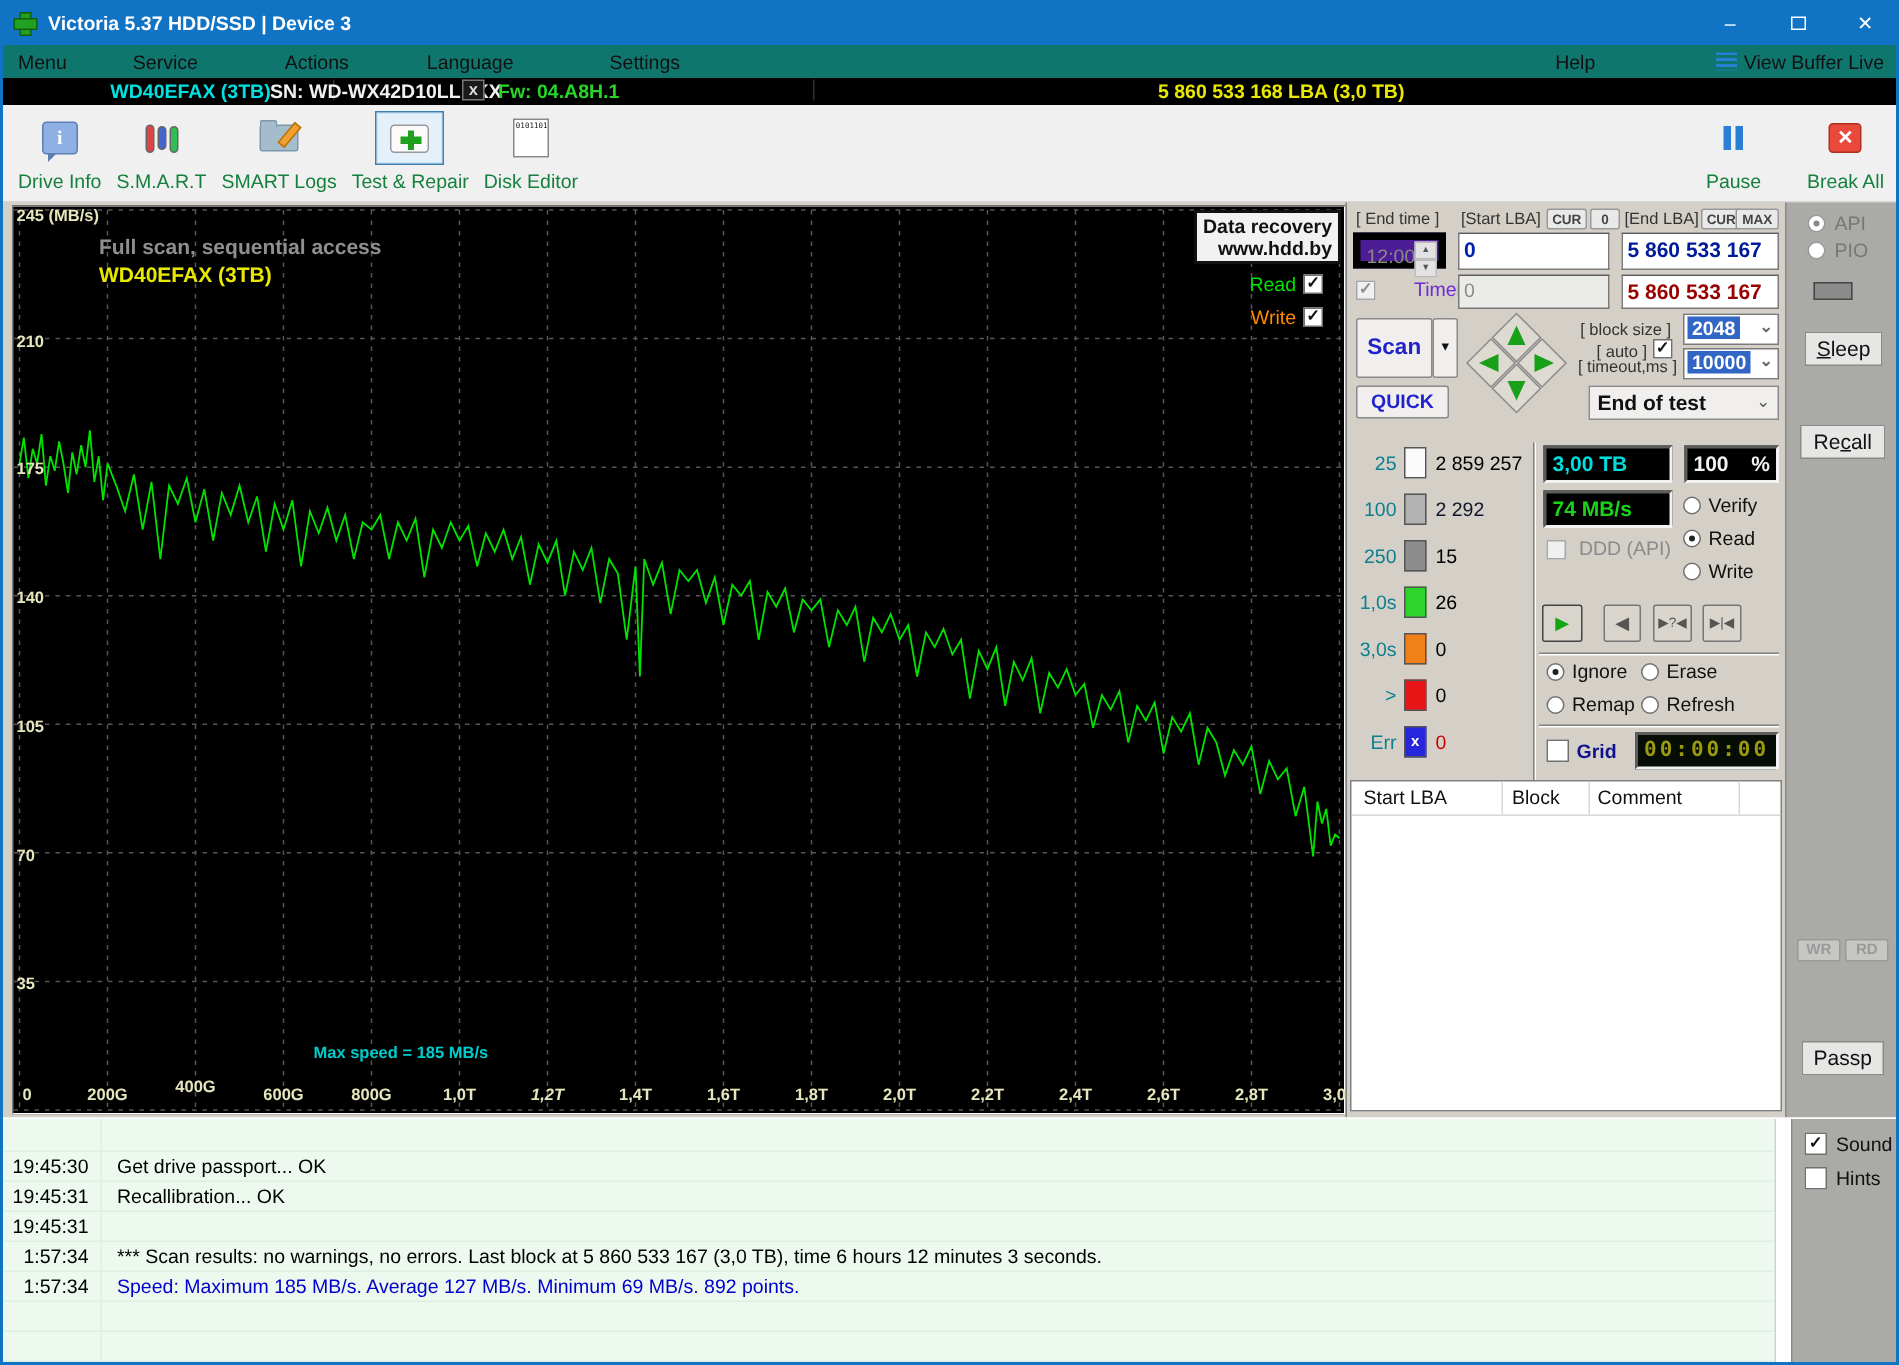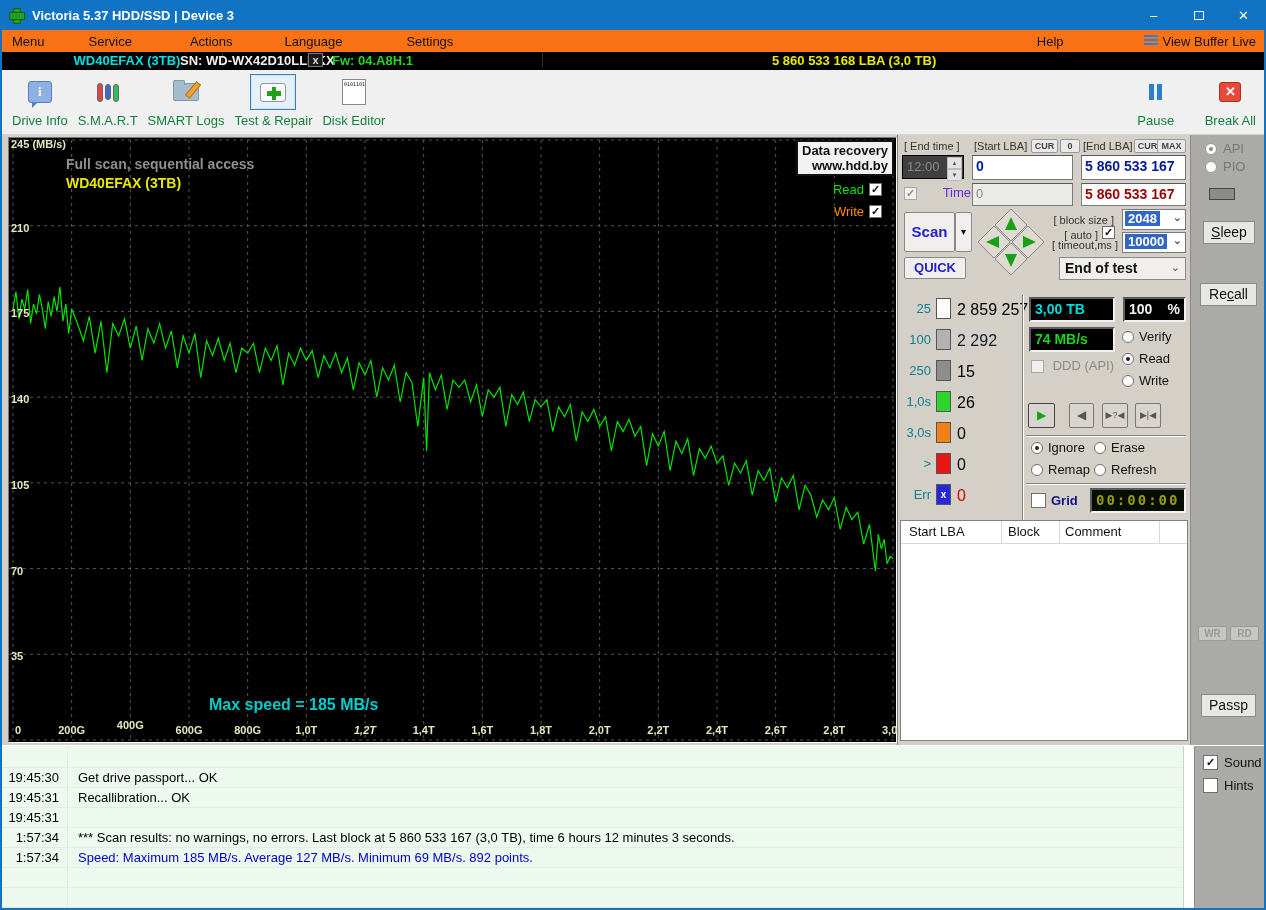--- a/index.html
+++ b/index.html
@@ -14,21 +14,21 @@
   .titlebar { position:absolute; left:0; top:0; width:1266px; height:30px; background:#1173c4; display:flex; align-items:center; color:#fff; }
   .app-icon { width:16px; height:16px; margin:0 8px 0 8px; position:relative; }
   .app-icon::before { content:""; position:absolute; left:5px; top:1px; width:6px; height:14px; background:#21a121; border:1px solid #0c610c; }
   .app-icon::after { content:""; position:absolute; left:1px; top:5px; width:14px; height:6px; background:#21a121; border:1px solid #0c610c; }
   .title-text { font-size:13px; font-weight:600; }
   .win-controls { margin-left:auto; display:flex; height:100%; }
   .win-btn { width:45px; height:100%; display:flex; align-items:center; justify-content:center; font-size:13px; color:#fff; }
   .max-glyph { display:inline-block; width:10px; height:9px; border:1px solid #fff; }
 
   
-  .menubar { position:absolute; left:2px; top:30px; width:1262px; height:22px; background:#f97316; display:flex; align-items:center; font-size:13px; color:#111; }
+  .menubar { position:absolute; left:2px; top:30px; width:1262px; height:22px; background:#0f766e; display:flex; align-items:center; font-size:13px; color:#111; }
   .menu-item { padding:2px 8px; }
   .m0{margin-left:2px;} .m1{margin-left:28px;} .m2{margin-left:42px;} .m3{margin-left:36px;} .m4{margin-left:48px;}
   .menu-right { margin-left:auto; display:flex; align-items:center;text-align:right; }
   .menu-help { padding:2px 8px; margin-right:70px; }
   .vbl-icon { width:14px; height:12px; margin-right:5px; background:repeating-linear-gradient(#2a7fd4 0 2px, transparent 2px 4px); }
   .menu-vbl { display:flex; align-items:center; padding:2px 6px 2px 2px; margin-right:2px; }
 
   
   .devicebar { position:absolute; left:2px; top:52px; width:1262px; height:18px; background:#000; font-size:13px; font-weight:bold; }
   .devicebar span { position:absolute; top:1px; white-space:nowrap; }
@@ -70,56 +70,56 @@
 
   
   .graph { position:absolute; left:8px; top:2px; width:889px; height:606px; background:#000; border-top:1px solid #7a7a7a; border-left:1px solid #7a7a7a; border-right:1px solid #fff; border-bottom:1px solid #fff; }
   .graph svg { position:absolute; left:0; top:0; }
   .g-title { position:absolute; left:57px; top:18px; font-size:14px; font-weight:bold; color:#8f8f8f; }
   .g-subtitle { position:absolute; left:57px; top:37px; font-size:14px; font-weight:bold; color:#e8e800; }
   .g-watermark { position:absolute; right:2px; top:2px; background:#f2f2f2; border:2px solid #111; padding:1px 4px; text-align:right; font-size:13px; font-weight:bold; color:#111; line-height:15px; }
   .g-legend { position:absolute; display:flex; align-items:center; gap:5px; font-size:13px; }
   .g-leg-read { right:14px; top:44px; }
   .g-leg-write { right:14px; top:66px; }
-  .g-maxspeed { position:absolute; left:200px; top:558px; font-size:16px; font-weight:bold; color:#00cccc; }
+  .g-maxspeed { position:absolute; left:200px; top:558px; font-size:11px; font-weight:bold; color:#00cccc; }
   .tick { position:absolute; font-size:11px; font-weight:bold; color:#e6e6bd; white-space:nowrap; }
 
   
   .cb { display:inline-block; width:13px; height:13px; background:#fff; border:1px solid #707070; font-size:11px; line-height:11px; text-align:center; color:#111; font-weight:bold; vertical-align:middle; }
   .cb.checked::after { content:"✓"; }
   .cb.disabled { background:#f0f0f0; border-color:#a8a8a8; color:#909090; }
   .radio { display:inline-block; width:12px; height:12px; border-radius:50%; background:#fff; border:1px solid #707070; position:relative; vertical-align:middle; }
   .radio.checked::after { content:""; position:absolute; left:3px; top:3px; width:4px; height:4px; border-radius:50%; background:#222; }
   .radio.disabled { border-color:#999; }
   .radio.disabled.checked::after { background:#8a8a8a; }
 
   
   .panel { position:absolute; left:897px; top:0; width:293px; height:610px; background:#d4d0c8; border-left:1px solid #808080; font-size:13px; color:#111; }
   .panel .lbl { position:absolute; font-size:11px; color:#333; white-space:nowrap; }
   .mini-btn { position:absolute; height:14px; font-size:9px; font-weight:bold; color:#444; background:#e9e9e9; border:1px solid #999; border-radius:2px; text-align:center; line-height:12px; }
   .field { position:absolute; background:#fff; border:1px solid #7a7a7a; border-top-color:#5a5a5a; padding:2px 3px; font-weight:bold; font-size:14px; }
   .field.dis { background:#ebebe8; color:#8a8a8a; font-weight:normal; font-size:13px; }
-  .spin { position:absolute; left:4px; top:20px; width:62px; height:24px; background:#404040; border:1px solid #000000; color:#8a8a8a; font-size:13px; padding:3px 4px; }
+  .spin { position:absolute; left:4px; top:20px; width:62px; height:24px; background:#4c1d95; border:5px solid #000000; color:#8a8a8a; font-size:13px; padding:3px 4px; }
   .spin .arrows { position:absolute; right:1px; top:1px; width:15px; height:20px; display:flex; flex-direction:column; }
   .spin .arrows i { flex:1; font-style:normal; font-size:6px; line-height:10px; text-align:center; color:#555; background:#e2e2e2; border:1px solid #bbb; }
   .btn { background:#f0efed; border:1px solid #8a8a8a; border-radius:2px; text-align:center; color:#111; }
   .scan-btn { position:absolute; left:6px; top:77px; width:51px; height:40px; font-size:15px; font-weight:bold; color:#2222cc; line-height:38px; }
   .scan-dd { position:absolute; left:57px; top:77px; width:17px; height:40px; font-size:10px; line-height:38px; }
   .quick-btn { position:absolute; left:6px; top:122px; width:62px; height:22px; font-size:13px; font-weight:bold; color:#2222cc; line-height:20px; }
   .combo { position:absolute; background:#fff; border:1px solid #7a7a7a; height:21px; font-size:13px; font-weight:bold; padding:1px 2px; }
   .combo .sel { background:#3166c5; color:#fff; padding:0 3px; }
   .combo .chev { position:absolute; right:3px; top:1px; color:#666; font-size:11px; }
   .eot { position:absolute; left:161px; top:122px; width:127px; height:23px; background:#f0efed; border:1px solid #8a8a8a; font-size:14px; font-weight:bold; padding:2px 5px; }
   .eot .chev { position:absolute; right:5px; top:3px; color:#555; font-size:11px; font-weight:normal; }
 
   
   .stat-row { position:absolute; left:0; width:124px; height:22px; }
   .stat-lbl { position:absolute; left:0; top:3px; width:33px; text-align:right; color:#0d7f8f; font-size:13px; }
   .stat-block { position:absolute; left:38px; top:0; width:15px; height:21px; border:1px solid #555; color:#fff; font-size:10px; font-weight:bold; text-align:center; line-height:19px; }
-  .stat-val { position:absolute; left:59px; top:3px; font-size:16px; white-space:nowrap; }
+  .stat-val { position:absolute; left:59px; top:3px; font-size:13px; white-space:nowrap; }
   .groove-v { position:absolute; width:2px; border-left:1px solid #808080; border-right:1px solid #fff; }
   .groove-h { position:absolute; height:2px; border-top:1px solid #808080; border-bottom:1px solid #fff; }
 
   .lcd { position:absolute; background:#000; border:2px solid; border-color:#5c5c5c #f2f2f2 #f2f2f2 #5c5c5c; font-weight:bold; font-size:14px; padding:2px 4px; }
   .lcd-timer { font-family:"DejaVu Sans Mono",monospace; color:#9a9a10; letter-spacing:2px; font-size:14px; }
   .radio-row { position:absolute; display:flex; align-items:center; gap:5px; font-size:13px; white-space:nowrap; }
   .pb-btn { position:absolute; top:268px; height:25px; background:#d9d5cd; border:1px solid #777; border-radius:2px; text-align:center; font-size:12px; line-height:22px; color:#555; }
 
   
   .dtable { position:absolute; left:2px; top:385px; width:288px; height:221px; background:#fff; border:1px solid #808080; }

